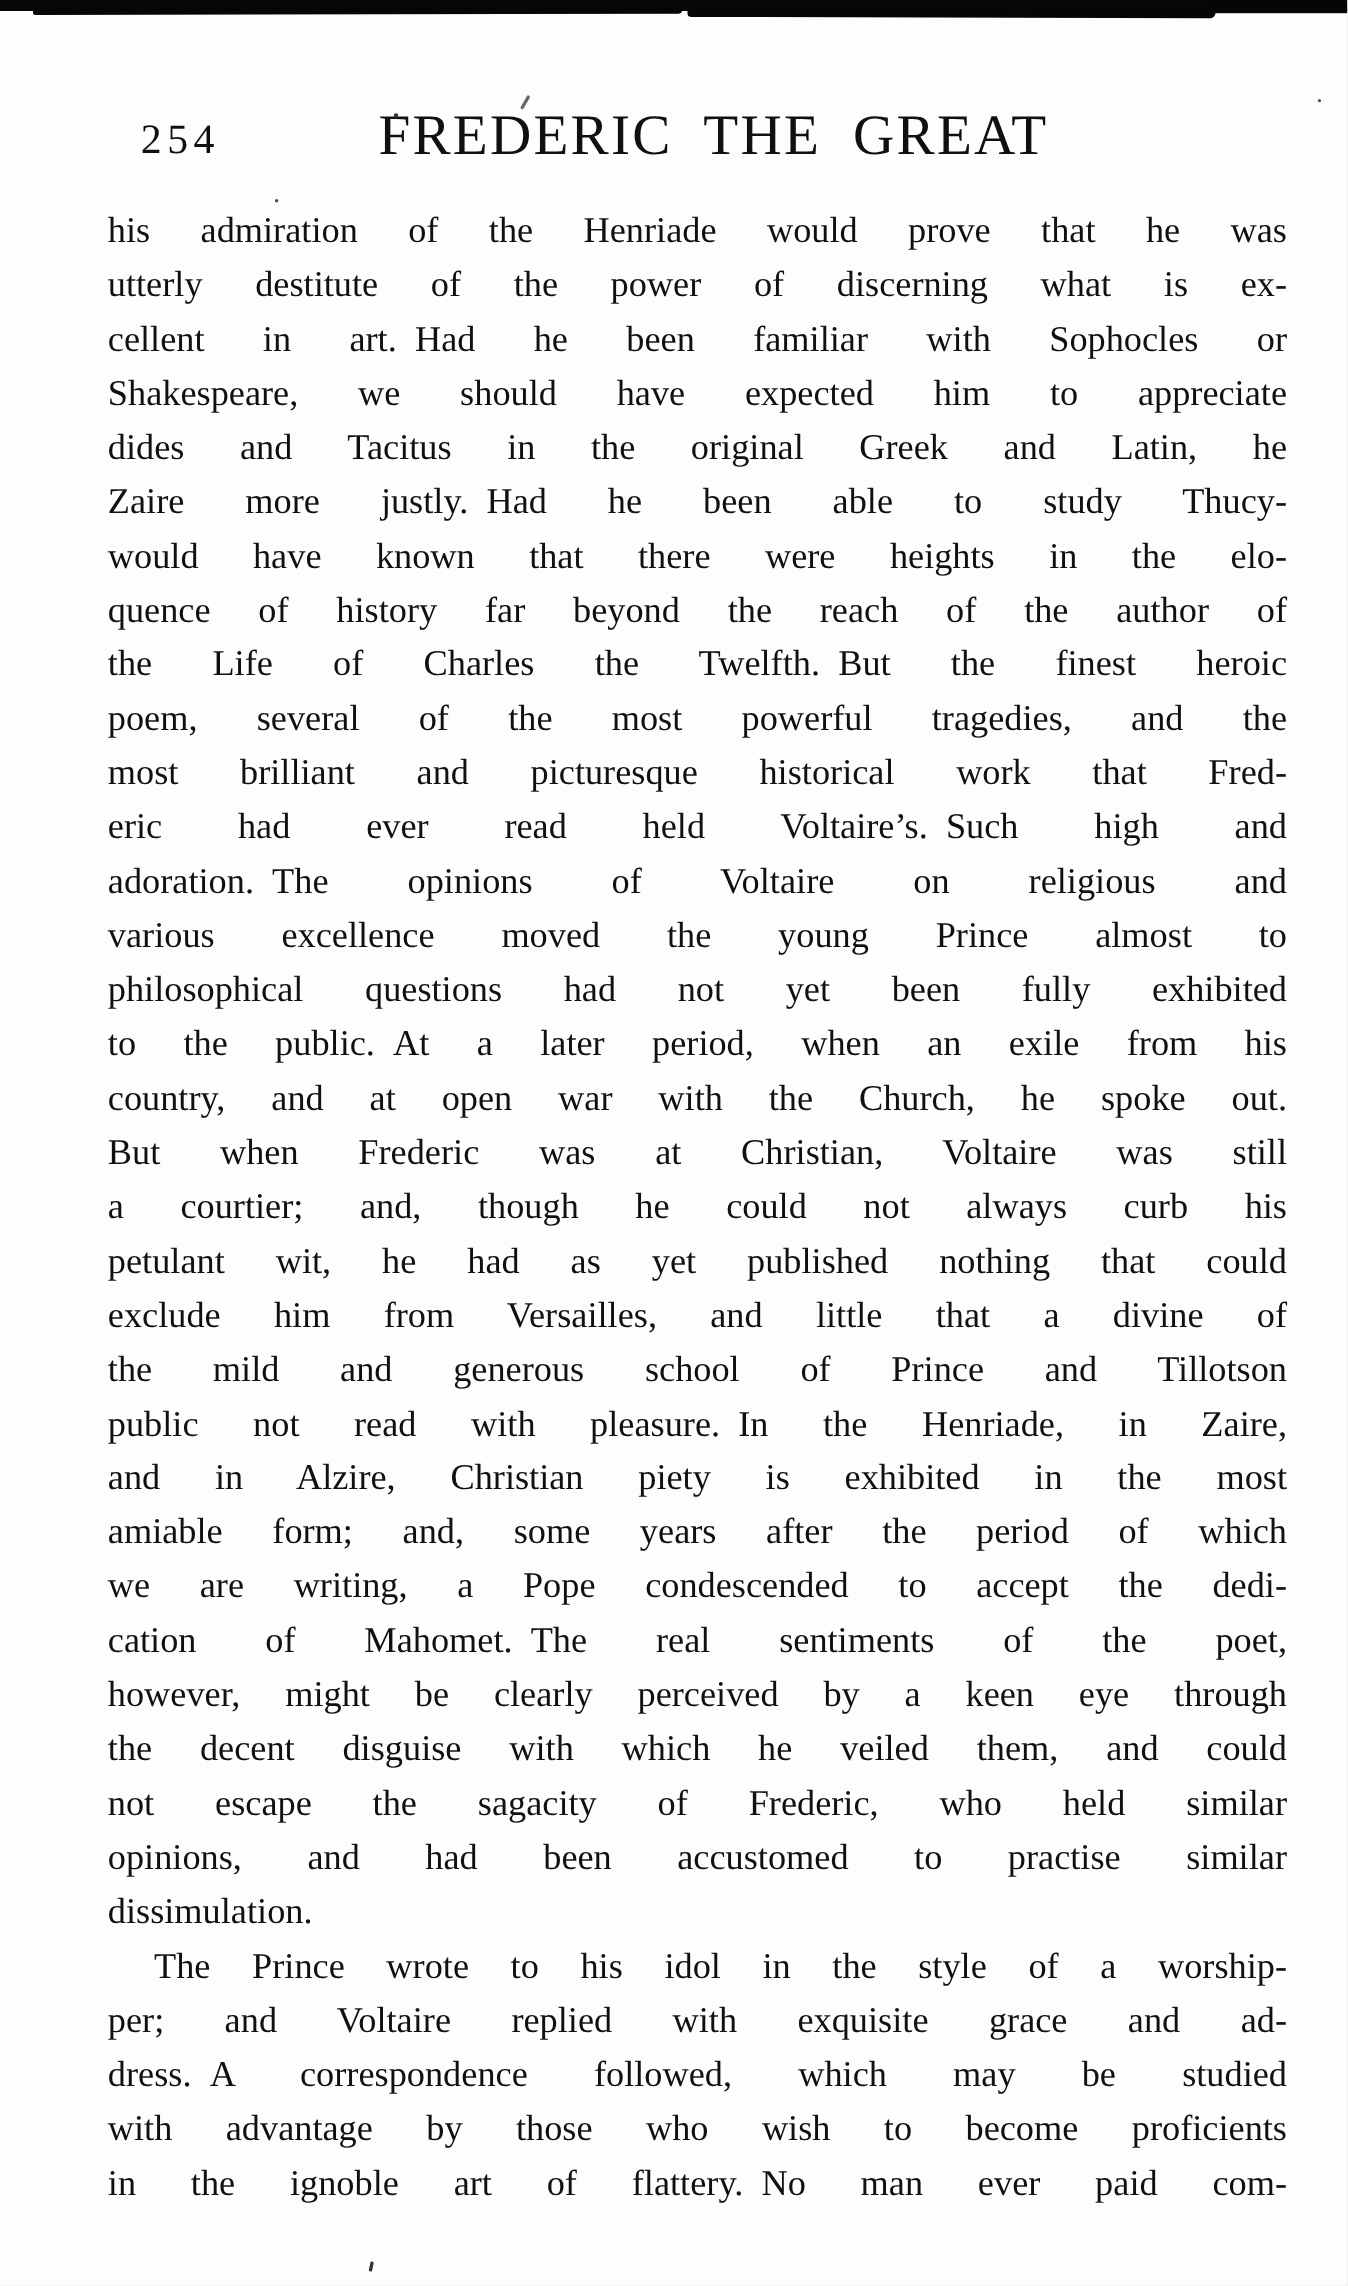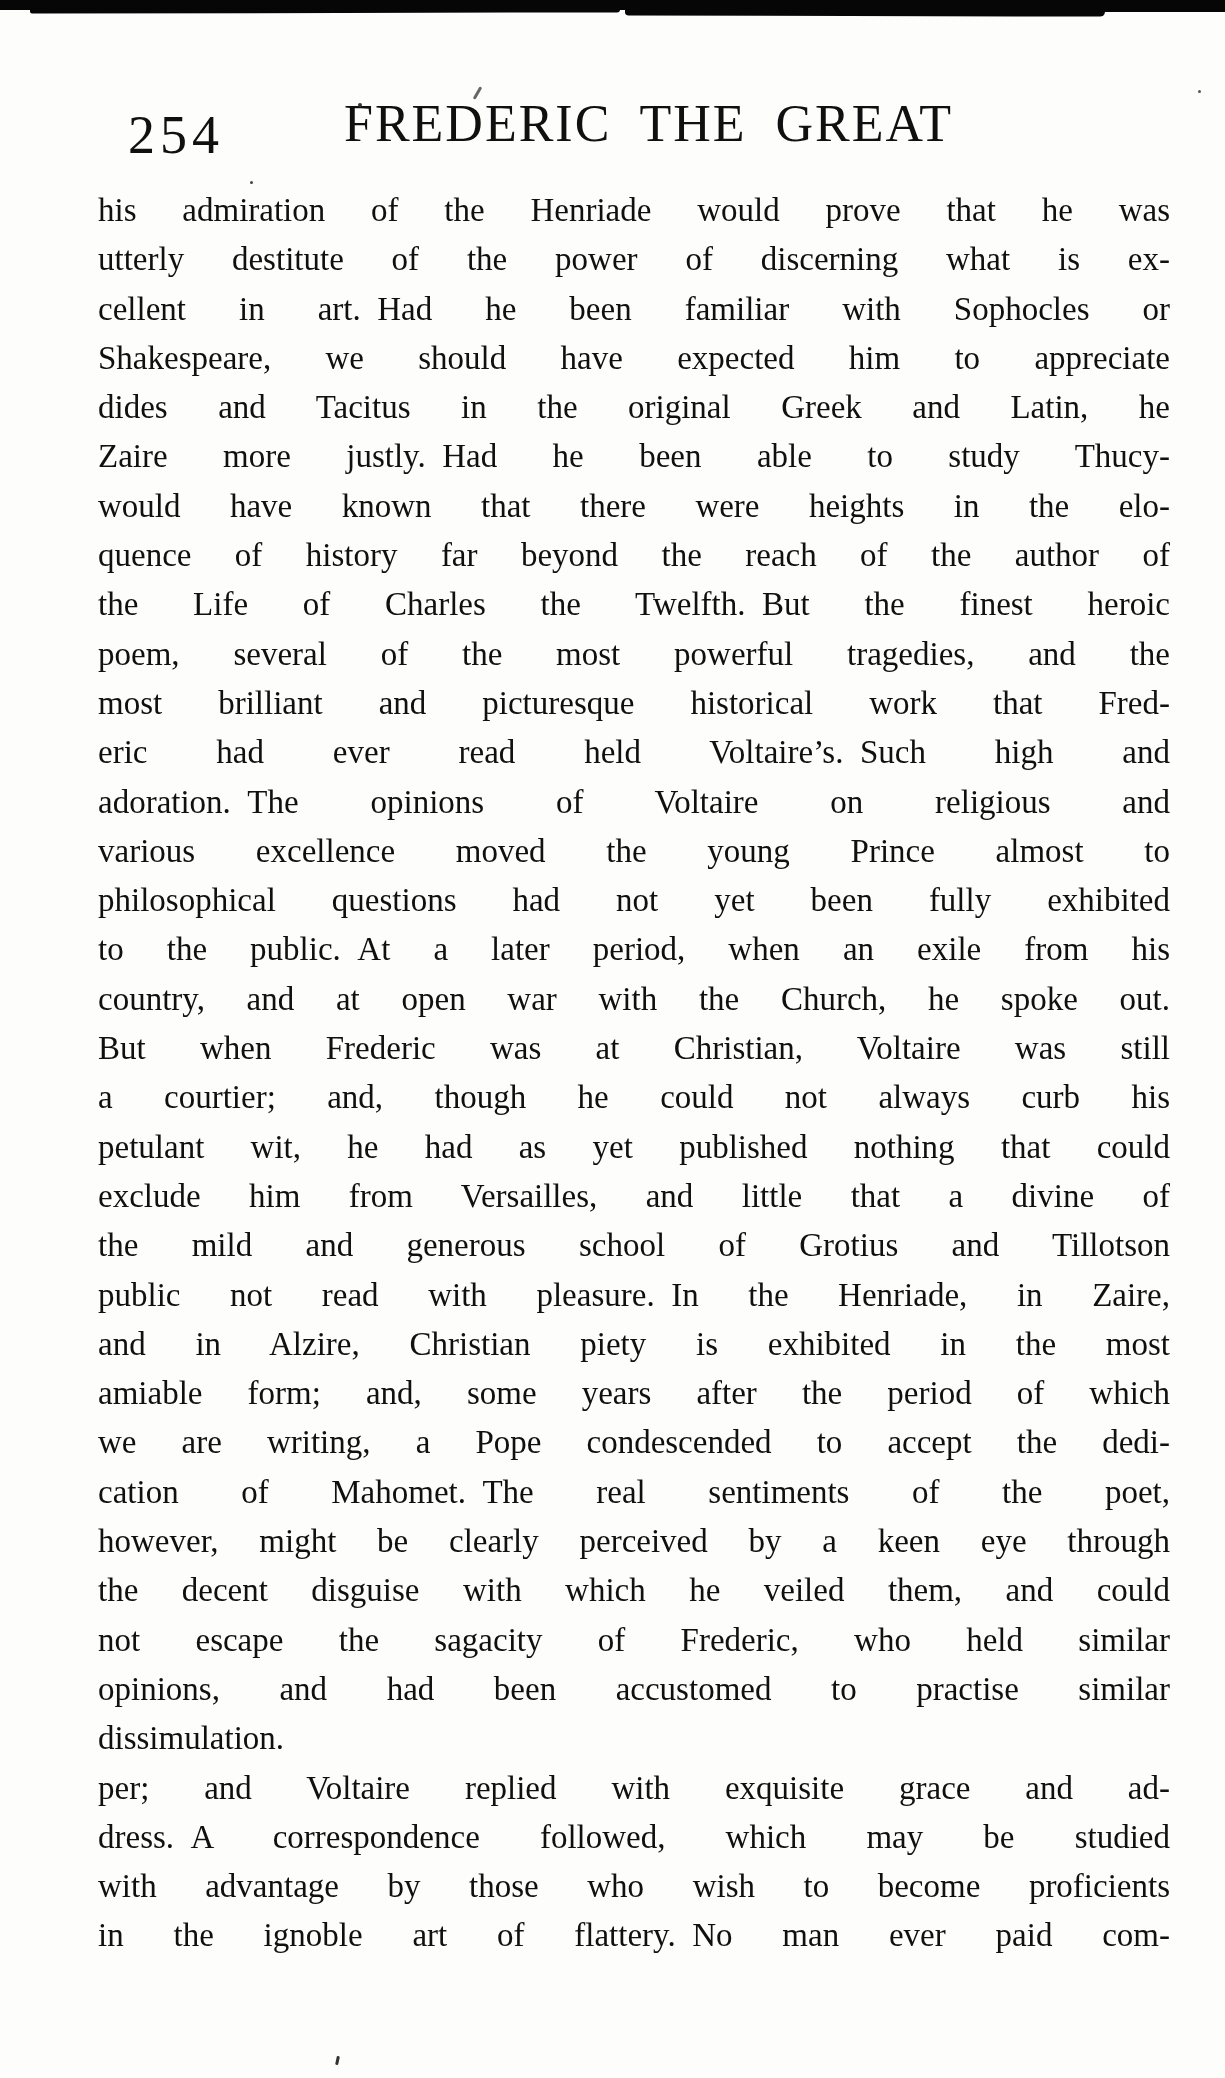--- a/index.html
+++ b/index.html
@@ -44,21 +44,21 @@
     position: absolute;
     top: 7px; left: 1100px;
     width: 125px; height: 5px;
     background: #060606;
   }
 
   
   .pagenum {
     position: absolute;
     left: 128px; top: 108px;
-    font-size: 54px;
+    font-size: 38px;
     line-height: 1;
     letter-spacing: 5px;
   }
   .running-head {
     position: absolute;
     left: 344px; top: 98px;
     font-size: 52px;
     line-height: 1;
     letter-spacing: 2px;
     word-spacing: 14px;
@@ -124,31 +124,32 @@
     <div class="line">eric had ever read held Voltaire’s. Such high and</div>
     <div class="line">adoration. The opinions of Voltaire on religious and</div>
     <div class="line">various excellence moved the young Prince almost to</div>
     <div class="line">philosophical questions had not yet been fully exhibited</div>
     <div class="line">to the public. At a later period, when an exile from his</div>
     <div class="line">country, and at open war with the Church, he spoke out.</div>
     <div class="line">But when Frederic was at Christian, Voltaire was still</div>
     <div class="line">a courtier; and, though he could not always curb his</div>
     <div class="line">petulant wit, he had as yet published nothing that could</div>
     <div class="line">exclude him from Versailles, and little that a divine of</div>
-    <div class="line">the mild and generous school of Grotius and Tillotson</div>
+    <div class="line">the mild and generous school of Prince and Tillotson</div>
     <div class="line">public not read with pleasure. In the Henriade, in Zaire,</div>
     <div class="line">and in Alzire, Christian piety is exhibited in the most</div>
     <div class="line">amiable form; and, some years after the period of which</div>
     <div class="line">we are writing, a Pope condescended to accept the dedi-</div>
     <div class="line">cation of Mahomet. The real sentiments of the poet,</div>
     <div class="line">however, might be clearly perceived by a keen eye through</div>
     <div class="line">the decent disguise with which he veiled them, and could</div>
     <div class="line">not escape the sagacity of Frederic, who held similar</div>
     <div class="line">opinions, and had been accustomed to practise similar</div>
     <div class="line para-end">dissimulation.</div>
+    <div class="line indent">The Prince wrote to his idol in the style of a worship-</div>
     <div class="line">per; and Voltaire replied with exquisite grace and ad-</div>
     <div class="line">dress. A correspondence followed, which may be studied</div>
     <div class="line">with advantage by those who wish to become proficients</div>
     <div class="line">in the ignoble art of flattery. No man ever paid com-</div>
   </div>
 
   <div class="speck sp1"></div>
   <div class="speck sp2"></div>
   <div class="speck sp3"></div>
   <div class="speck sp4"></div>

